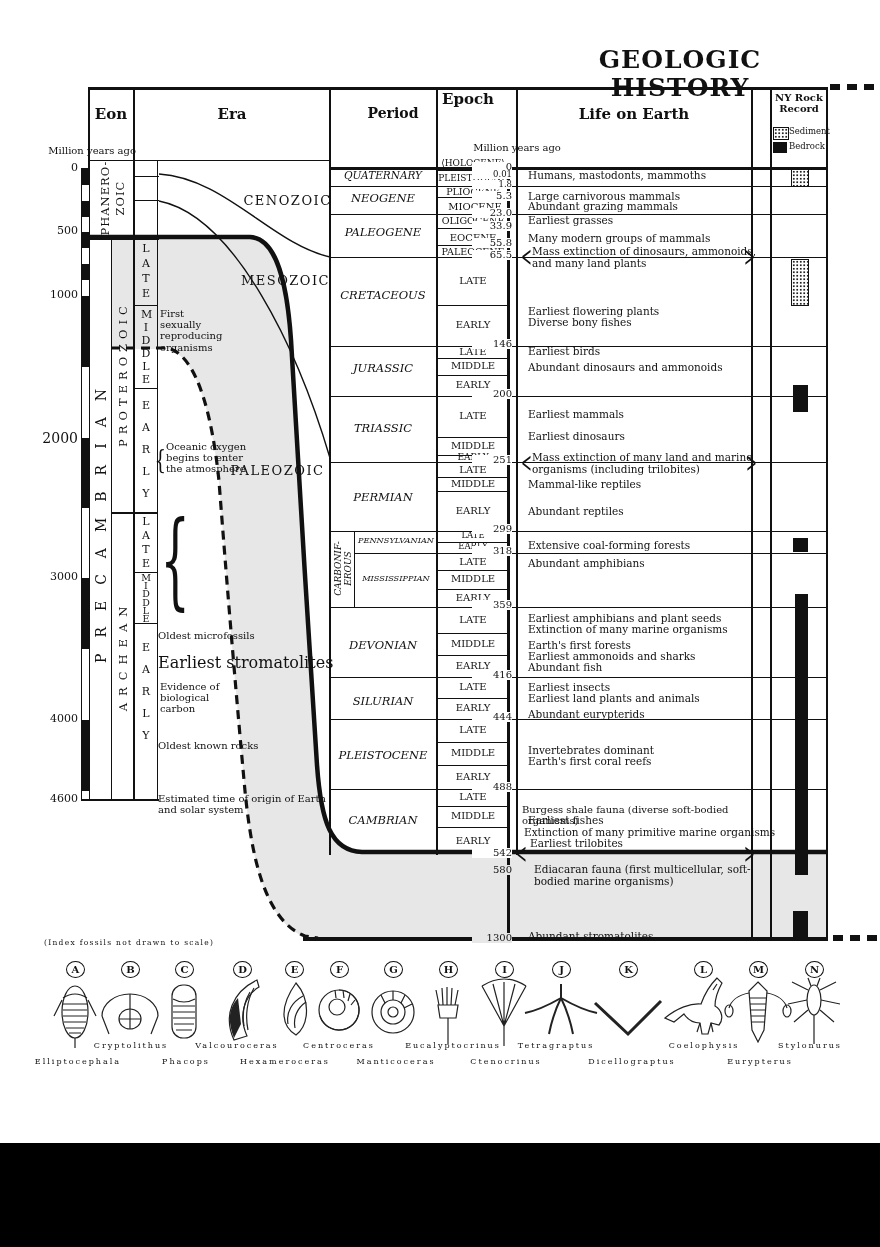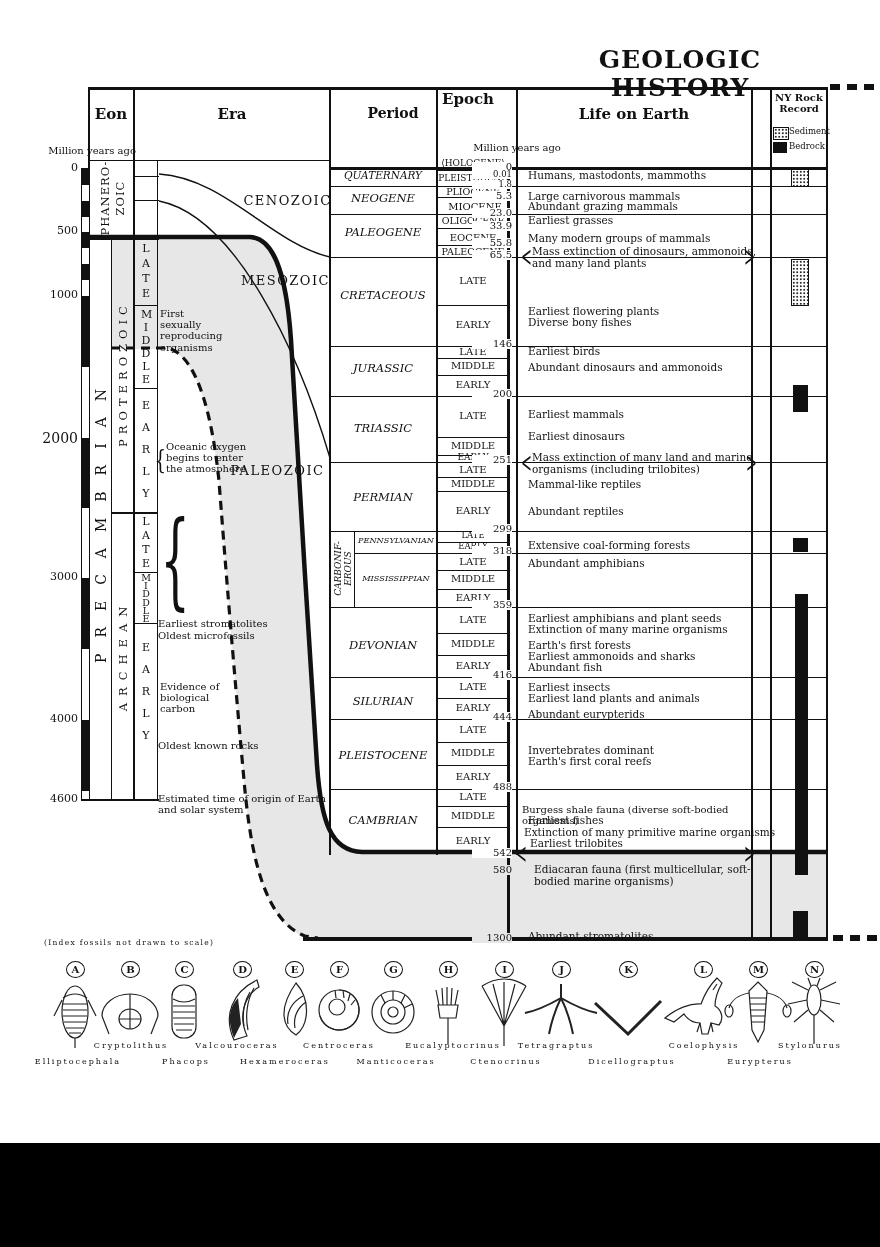--- a/index.html
+++ b/index.html
@@ -234,21 +234,21 @@
   <div class="t stack" style="left:141px;top:308px;width:10px;font-size:11px;line-height:13px">MIDDLE</div>
   <div class="t stack" style="left:141px;top:395px;width:10px;font-size:11px;line-height:22px">EARLY</div>
   <div class="t stack" style="left:141px;top:515px;width:10px;font-size:11px;line-height:14px">LATE</div>
   <div class="t stack" style="left:141px;top:574px;width:10px;font-size:9.5px;line-height:8.2px">MIDDLE</div>
   <div class="t stack" style="left:141px;top:637px;width:10px;font-size:11px;line-height:22px">EARLY</div>
 
   <div class="t" style="left:160px;top:308px;width:66px;font-size:10px">First sexually reproducing organisms</div>
   <div class="t" style="left:152px;top:446px;font-size:26px;transform:scaleX(.7)">{</div>
   <div class="t" style="left:166px;top:441px;width:86px;font-size:10px">Oceanic oxygen begins to enter the atmosphere</div>
   <div class="t" style="left:142px;top:508px;font-size:104px;transform:scaleX(.45);line-height:1">{</div>
-  <div class="t" style="left:158px;top:618px;font-size:10px">Earliest stromatolites</div>
+  <div class="t" style="left:158px;top:654px;font-size:16px">Earliest stromatolites</div>
   <div class="t" style="left:158px;top:630px;font-size:10px">Oldest microfossils</div>
   <div class="t" style="left:160px;top:681px;width:84px;font-size:10px">Evidence of biological carbon</div>
   <div class="t" style="left:158px;top:740px;font-size:10px">Oldest known rocks</div>
   <div class="t" style="left:158px;top:793px;width:175px;font-size:10px">Estimated time of origin of Earth and solar system</div>
 
   <div class="t i c" style="left:331px;top:170px;width:104px;font-size:10.5px">QUATERNARY</div>
   <div class="t i c" style="left:331px;top:192px;width:104px;font-size:11.5px">NEOGENE</div>
   <div class="t i c" style="left:331px;top:226px;width:104px;font-size:11.5px">PALEOGENE</div>
   <div class="t i c" style="left:331px;top:289px;width:104px;font-size:11.5px">CRETACEOUS</div>
   <div class="t i c" style="left:331px;top:362px;width:104px;font-size:11.5px">JURASSIC</div>

